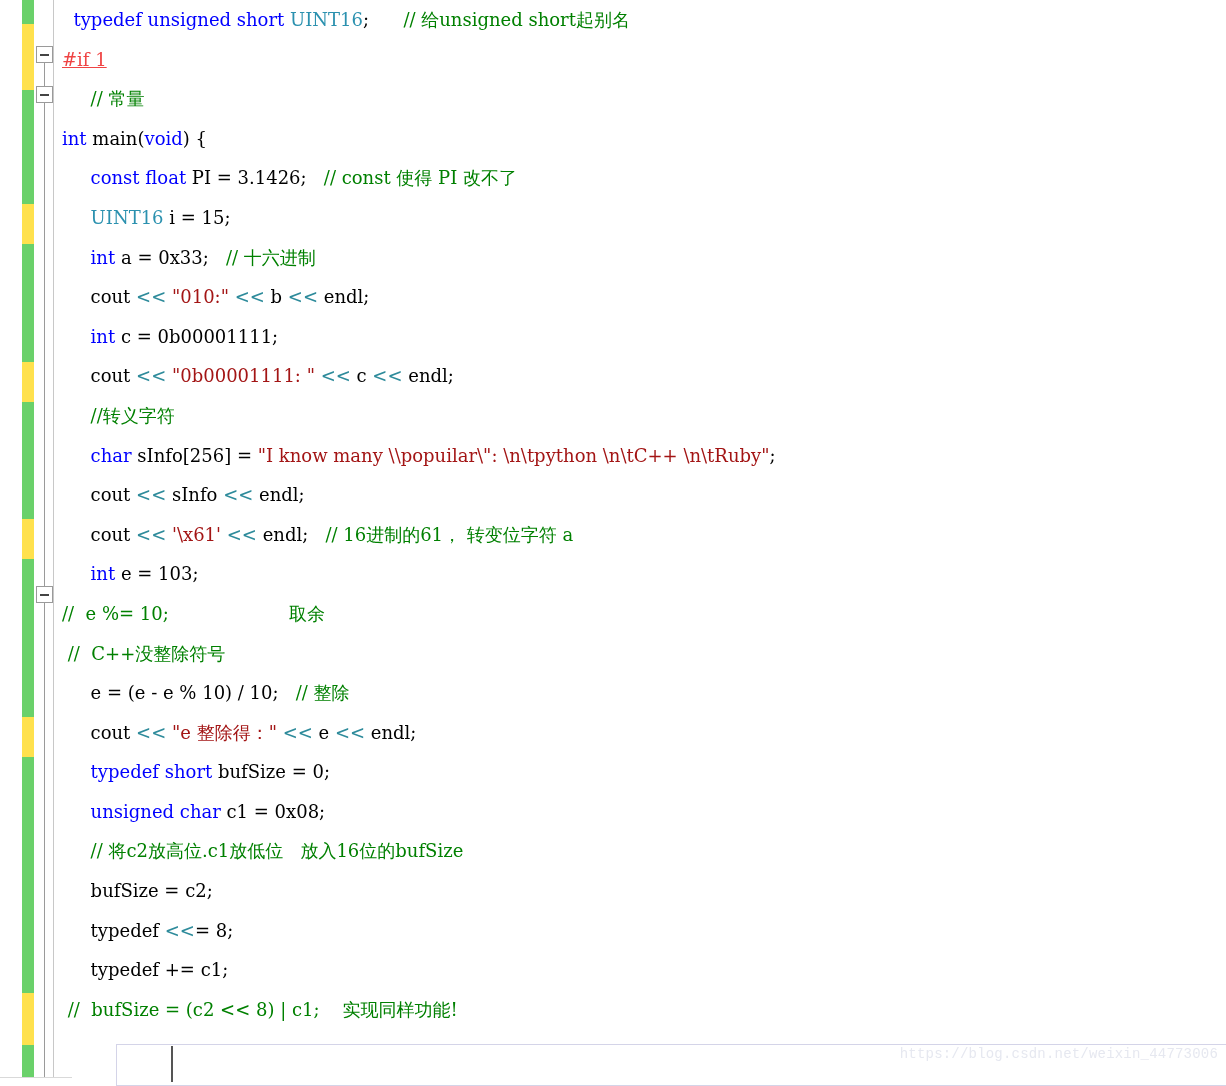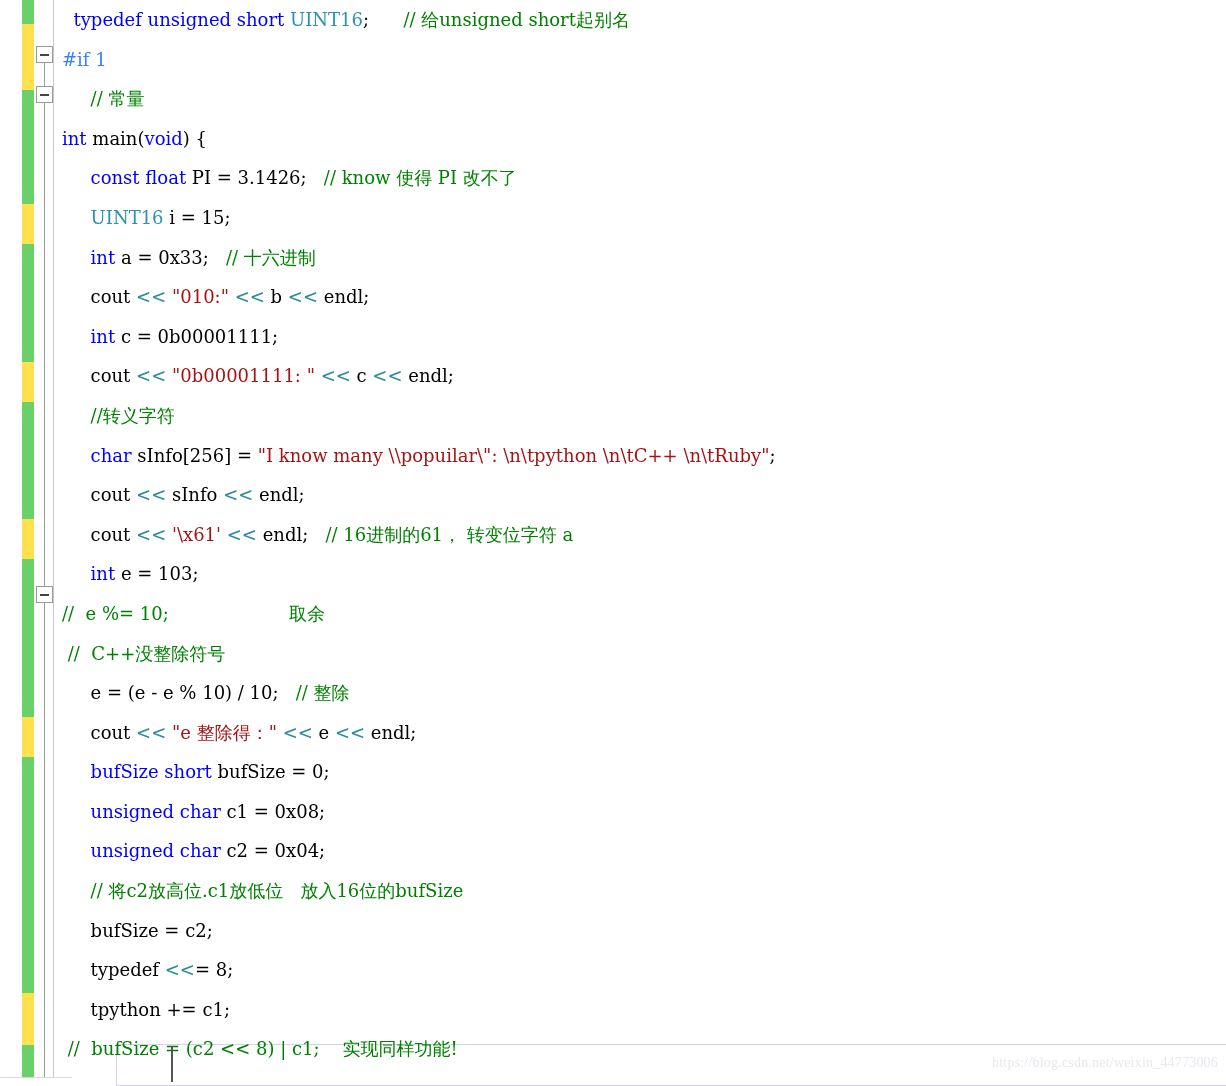--- a/index.html
+++ b/index.html
@@ -52,43 +52,43 @@
     white-space:pre;
     font-family:"DejaVu Serif","Liberation Serif",serif;
     font-size:18px;
     color:#000000;
     padding-left:8px;
   }
 
   
   .kw      {color:#0000ff;}
   .type    {color:#2b91af;}
-  .pre     {color:#3b82f6;}
+  .pre     {color:#ef4444;text-decoration:underline;}
   .cmt     {color:#008000;}
   .str     {color:#a31515;}
   .op      {color:#2e8b9b;}
   .pln     {color:#000000;}
 
   
   .curline-box{
     position:absolute;
     left:62px;top:1044px;width:1164px;height:42px;
     border:1px solid #d4d4e8;
     background:#ffffff;
     box-sizing:border-box;
     z-index:0;
   }
   .caret{
     position:absolute;left:117px;top:1046px;width:2px;height:36px;
     background:#555;z-index:3;
   }
 
   .watermark{
-    position:absolute;right:8px;bottom:15px;
-    font-family:Liberation Serif, serif;
+    position:absolute;right:8px;bottom:24px;
+    font-family:Liberation Mono, monospace;
     font-size:14px;color:#e6e8f0;letter-spacing:.2px;
     z-index:4;user-select:none;
   }
 
   .bottom-strip{
     position:absolute;left:0;bottom:0;width:72px;height:8px;background:#ffffff;
     border-top:1px solid #d9d9d9;z-index:5;
   }
 </style>
 </head>
@@ -124,42 +124,41 @@
   </div>
 
   <div class="codearea">
     <div class="curline-box"></div>
     <div class="caret"></div>
     <div id="code-lines">
         <div class="code-line"><span class="pln">  </span><span class="kw">typedef unsigned short </span><span class="type">UINT16</span><span class="pln">;      </span><span class="cmt">// 给unsigned short起别名</span></div>
         <div class="code-line"><span class="pre">#if 1</span></div>
         <div class="code-line"><span class="pln">     </span><span class="cmt">// 常量</span></div>
         <div class="code-line"><span class="kw">int</span><span class="pln"> main(</span><span class="kw">void</span><span class="pln">) {</span></div>
-        <div class="code-line"><span class="pln">     </span><span class="kw">const float</span><span class="pln"> PI = 3.1426;   </span><span class="cmt">// know 使得 PI 改不了</span></div>
+        <div class="code-line"><span class="pln">     </span><span class="kw">const float</span><span class="pln"> PI = 3.1426;   </span><span class="cmt">// const 使得 PI 改不了</span></div>
         <div class="code-line"><span class="pln">     </span><span class="type">UINT16</span><span class="pln"> i = 15;</span></div>
         <div class="code-line"><span class="pln">     </span><span class="kw">int</span><span class="pln"> a = 0x33;   </span><span class="cmt">// 十六进制</span></div>
         <div class="code-line"><span class="pln">     cout </span><span class="op">&lt;&lt;</span><span class="pln"> </span><span class="str">"010:"</span><span class="pln"> </span><span class="op">&lt;&lt;</span><span class="pln"> b </span><span class="op">&lt;&lt;</span><span class="pln"> endl;</span></div>
         <div class="code-line"><span class="pln">     </span><span class="kw">int</span><span class="pln"> c = 0b00001111;</span></div>
         <div class="code-line"><span class="pln">     cout </span><span class="op">&lt;&lt;</span><span class="pln"> </span><span class="str">"0b00001111: "</span><span class="pln"> </span><span class="op">&lt;&lt;</span><span class="pln"> c </span><span class="op">&lt;&lt;</span><span class="pln"> endl;</span></div>
         <div class="code-line"><span class="pln">     </span><span class="cmt">//转义字符</span></div>
         <div class="code-line"><span class="pln">     </span><span class="kw">char</span><span class="pln"> sInfo[256] = </span><span class="str">"I know many \\popuilar\": \n\tpython \n\tC++ \n\tRuby"</span><span class="pln">;</span></div>
         <div class="code-line"><span class="pln">     cout </span><span class="op">&lt;&lt;</span><span class="pln"> sInfo </span><span class="op">&lt;&lt;</span><span class="pln"> endl;</span></div>
         <div class="code-line"><span class="pln">     cout </span><span class="op">&lt;&lt;</span><span class="pln"> </span><span class="str">'\x61'</span><span class="pln"> </span><span class="op">&lt;&lt;</span><span class="pln"> endl;   </span><span class="cmt">// 16进制的61， 转变位字符 a</span></div>
         <div class="code-line"><span class="pln">     </span><span class="kw">int</span><span class="pln"> e = 103;</span></div>
         <div class="code-line"><span class="cmt">//  e %= 10;                     取余</span></div>
         <div class="code-line"><span class="cmt"> //  C++没整除符号</span></div>
         <div class="code-line"><span class="pln">     e = (e - e % 10) / 10;   </span><span class="cmt">// 整除</span></div>
         <div class="code-line"><span class="pln">     cout </span><span class="op">&lt;&lt;</span><span class="pln"> </span><span class="str">"e 整除得："</span><span class="pln"> </span><span class="op">&lt;&lt;</span><span class="pln"> e </span><span class="op">&lt;&lt;</span><span class="pln"> endl;</span></div>
-        <div class="code-line"><span class="pln">     </span><span class="kw">bufSize short</span><span class="pln"> bufSize = 0;</span></div>
+        <div class="code-line"><span class="pln">     </span><span class="kw">typedef short</span><span class="pln"> bufSize = 0;</span></div>
         <div class="code-line"><span class="pln">     </span><span class="kw">unsigned char</span><span class="pln"> c1 = 0x08;</span></div>
-        <div class="code-line"><span class="pln">     </span><span class="kw">unsigned char</span><span class="pln"> c2 = 0x04;</span></div>
         <div class="code-line"><span class="pln">     </span><span class="cmt">// 将c2放高位.c1放低位   放入16位的bufSize</span></div>
         <div class="code-line"><span class="pln">     bufSize = c2;</span></div>
         <div class="code-line"><span class="pln">     typedef </span><span class="op">&lt;&lt;</span><span class="pln">= 8;</span></div>
-        <div class="code-line"><span class="pln">     tpython += c1;</span></div>
+        <div class="code-line"><span class="pln">     typedef += c1;</span></div>
         <div class="code-line"><span class="cmt"> //  bufSize = (c2 &lt;&lt; 8) | c1;    实现同样功能!</span></div>
       </div>
   </div>
 
   <div class="bottom-strip"></div>
 
   <div class="watermark">https://blog.csdn.net/weixin_44773006</div>
 </div>
 
 </body></html>

